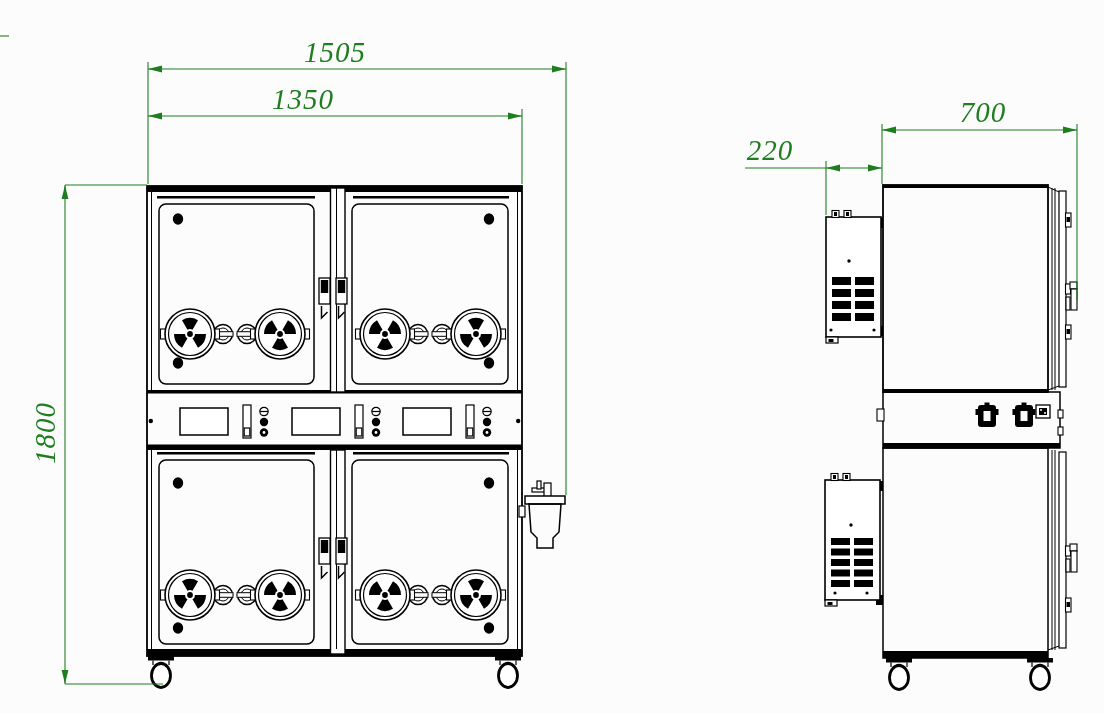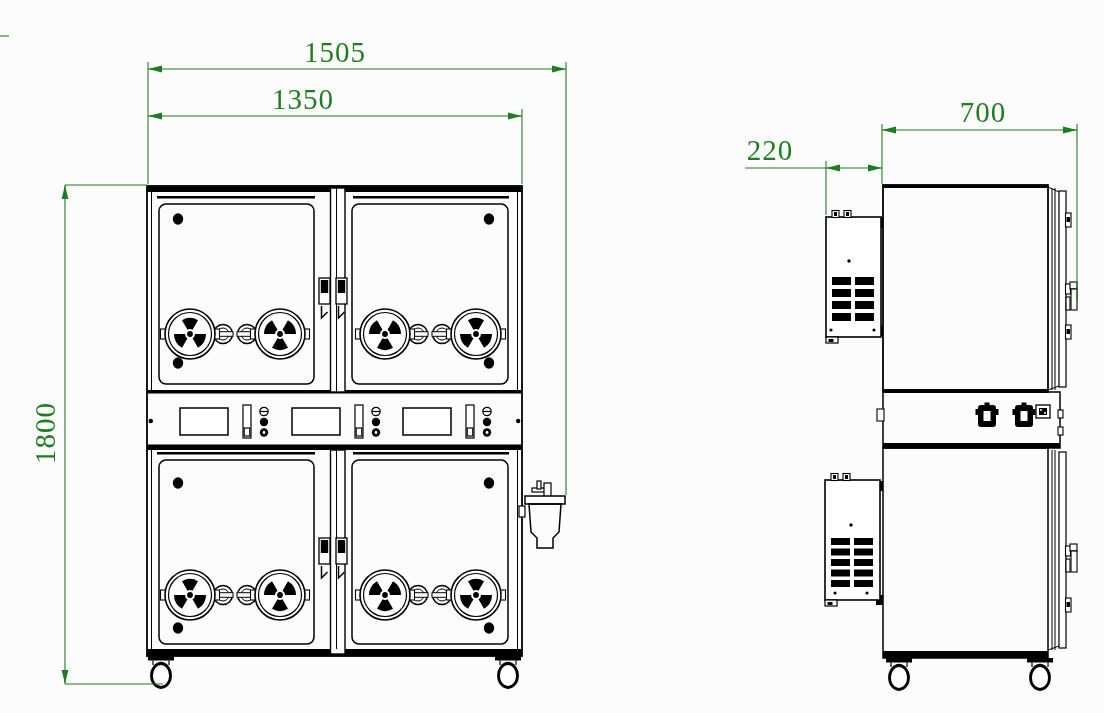--- a/index.html
+++ b/index.html
@@ -1,16 +1,16 @@
 <!DOCTYPE html>
 <html><head>
 <meta charset="utf-8">
 <style>
   html,body{margin:0;padding:0;background:#fcfcfd;}
-  #stage{position:relative;width:1104px;height:713px;background:#fcfcfd;overflow:hidden;}
+  #stage{position:relative;width:1104px;height:713px;background:#fcfcfd;overflow:hidden;font-style:italic;}
   svg{display:block;}
   .s10{stroke:#000;stroke-width:1;fill:none;}
   .s12{stroke:#000;stroke-width:1.2;fill:none;}
   .s15{stroke:#000;stroke-width:1.5;fill:none;}
   .s18{stroke:#000;stroke-width:1.8;fill:none;}
   .fb{fill:#000;stroke:none;}
   .fw{fill:#fff;stroke:#000;}
   .dim{stroke:#1e7d1e;stroke-width:1.1;fill:none;}
   .dimf{fill:#1e7d1e;stroke:none;}
   text.dlbl{font-family:"Liberation Serif","DejaVu Serif",serif;font-size:29px;letter-spacing:1px;fill:#1e7d1e;}

